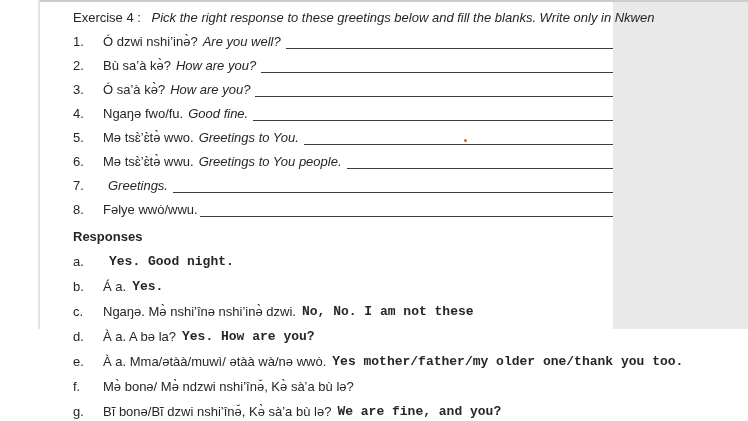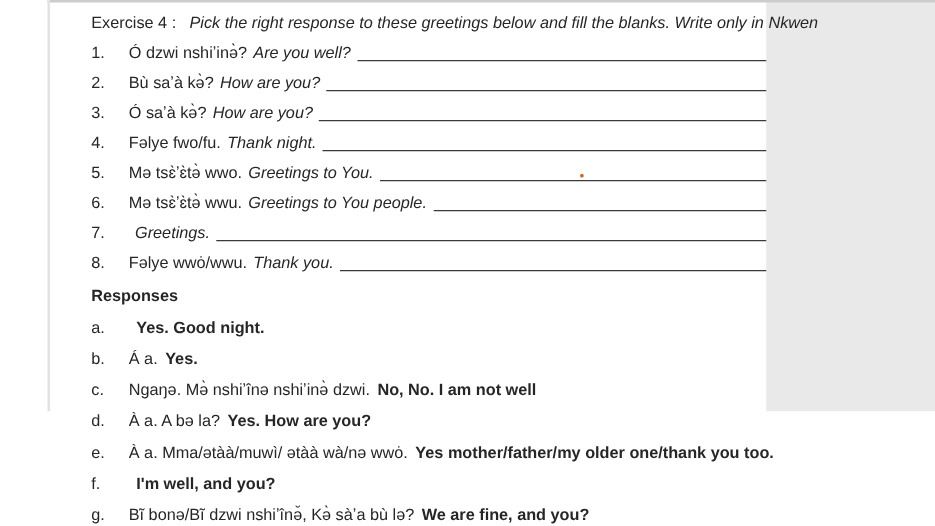--- a/index.html
+++ b/index.html
@@ -89,20 +89,21 @@
     display: flex;
     width: 710px;
     height: 25px;
     line-height: 25px;
     white-space: nowrap;
   }
   .en-b {
     flex: none;
     font-weight: bold;
     margin-left: 6px;
+    font-family: Liberation Mono, monospace;
   }
 </style>
 </head>
 <body>
 
 <div class="canvas">
   <div class="gray-panel"></div>
   <div class="edge-top"></div>
   <div class="edge-left"></div>
 
@@ -129,22 +130,22 @@
 
     <div class="g-row">
       <span class="num">3.</span>
       <span class="nk">Ó saʼà kə̀?</span>
       <span class="en">How are you?</span>
       <span class="blank"></span>
     </div>
 
     <div class="g-row">
       <span class="num">4.</span>
-      <span class="nk">Fəlye fwo/fu.</span>
-      <span class="en">Thank night.</span>
+      <span class="nk">Ngaŋə fwo/fu.</span>
+      <span class="en">Good fine.</span>
       <span class="blank"></span>
     </div>
 
     <div class="g-row">
       <span class="num">5.</span>
       <span class="nk">Mə tsɛ̀ʼɛ̀tə̀ wwo.</span>
       <span class="en">Greetings to You.</span>
       <span class="blank">
           <i class="stray"></i>
         </span>
@@ -159,58 +160,57 @@
 
     <div class="g-row">
       <span class="num">7.</span>
       <span class="en">Greetings.</span>
       <span class="blank"></span>
     </div>
 
     <div class="g-row">
       <span class="num">8.</span>
       <span class="nk">Fəlye wwȯ/wwu.</span>
-      <span class="en">Thank you.</span>
       <span class="blank"></span>
     </div>
 
     <div class="resp-title">Responses</div>
 
     <div class="r-row">
       <span class="num">a.</span>
       <span class="en-b">Yes. Good night.</span>
     </div>
 
     <div class="r-row">
       <span class="num">b.</span>
       <span class="nk">Á a.</span>
       <span class="en-b">Yes.</span>
     </div>
 
     <div class="r-row">
       <span class="num">c.</span>
       <span class="nk">Ngaŋə. Mə̀ nshiʼînə nshiʼinə̀ dzwi.</span>
-      <span class="en-b">No, No. I am not well</span>
+      <span class="en-b">No, No. I am not these</span>
     </div>
 
     <div class="r-row">
       <span class="num">d.</span>
       <span class="nk">À a. A bə la?</span>
       <span class="en-b">Yes. How are you?</span>
     </div>
 
     <div class="r-row">
       <span class="num">e.</span>
       <span class="nk">À a.  Mma/ətàà/muwì/ ətàà wà/nə wwȯ.</span>
       <span class="en-b">Yes mother/father/my older one/thank you too.</span>
     </div>
 
     <div class="r-row">
       <span class="num">f.</span>
-      <span class="en-b">I'm well, and you?</span>
+      <span class="nk">Mə̀ bonə/ Mə̀ ndzwi nshiʼînə̆, Kə̀ sàʼa bù lə?</span>
     </div>
 
     <div class="r-row">
       <span class="num">g.</span>
       <span class="nk">Bĩ bonə/Bĩ dzwi nshiʼînə̆, Kə̀ sàʼa bù lə?</span>
       <span class="en-b">We are fine, and you?</span>
     </div>
 
   </div>
 </div>

